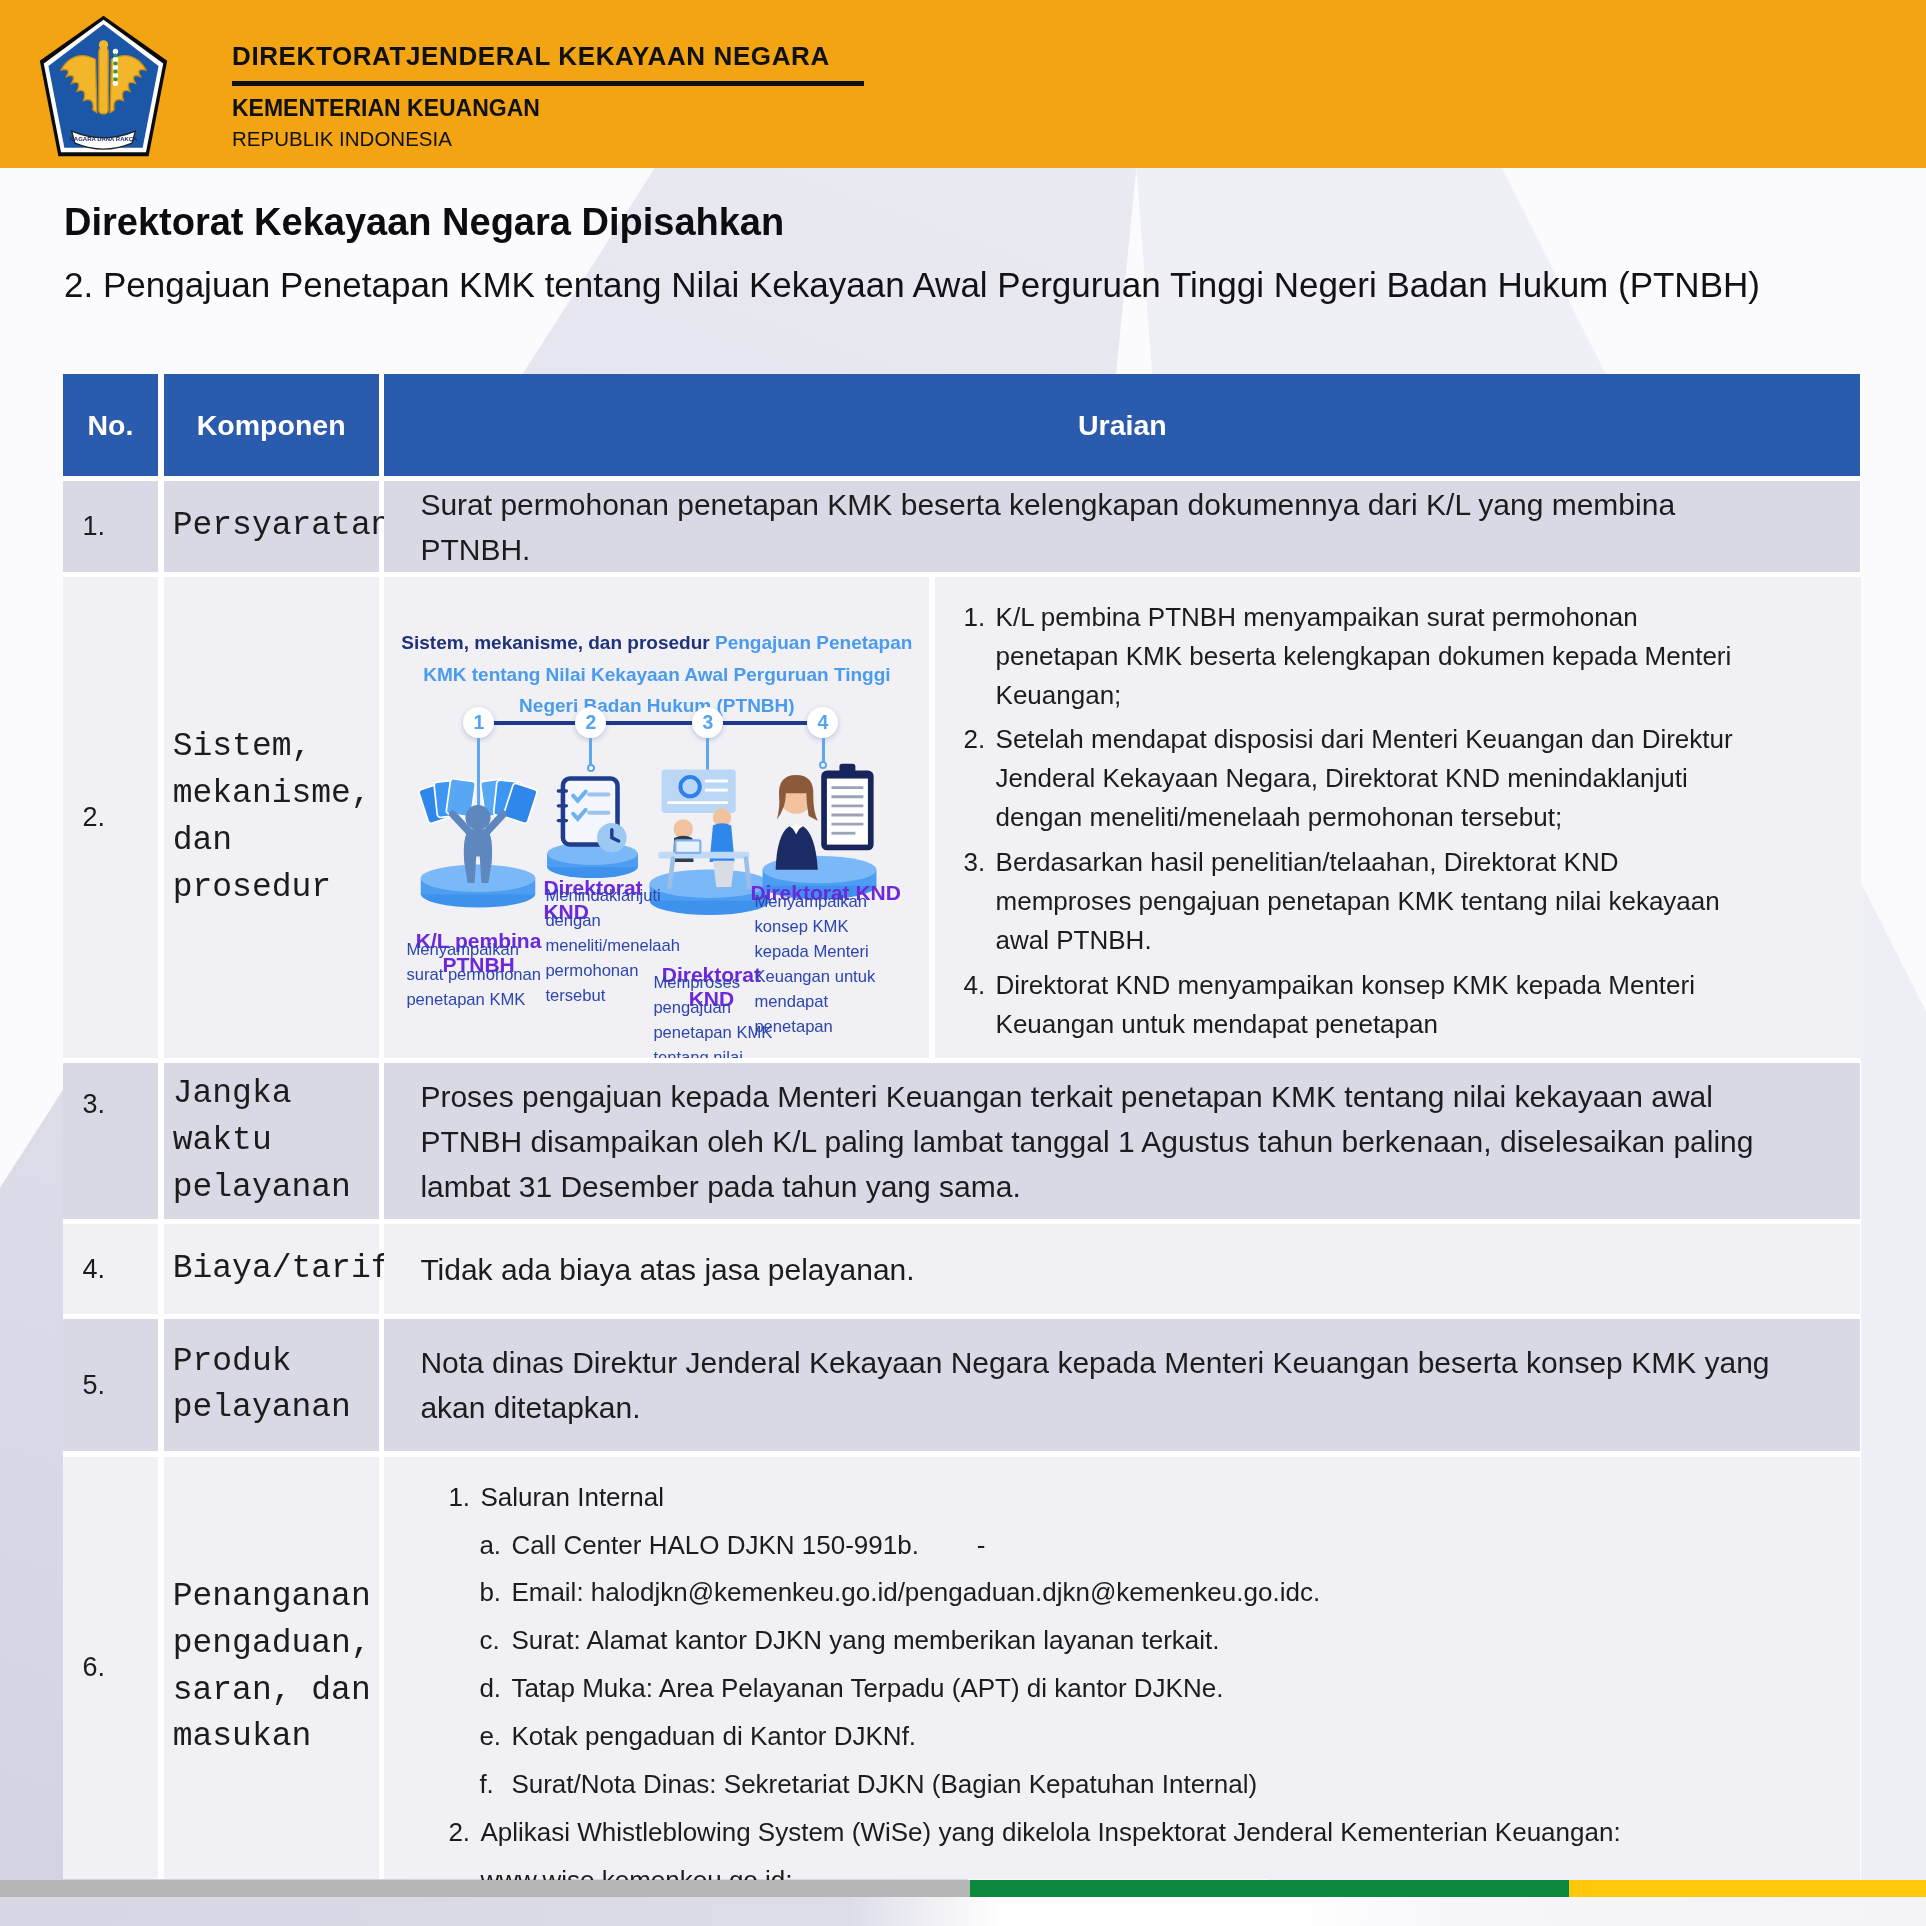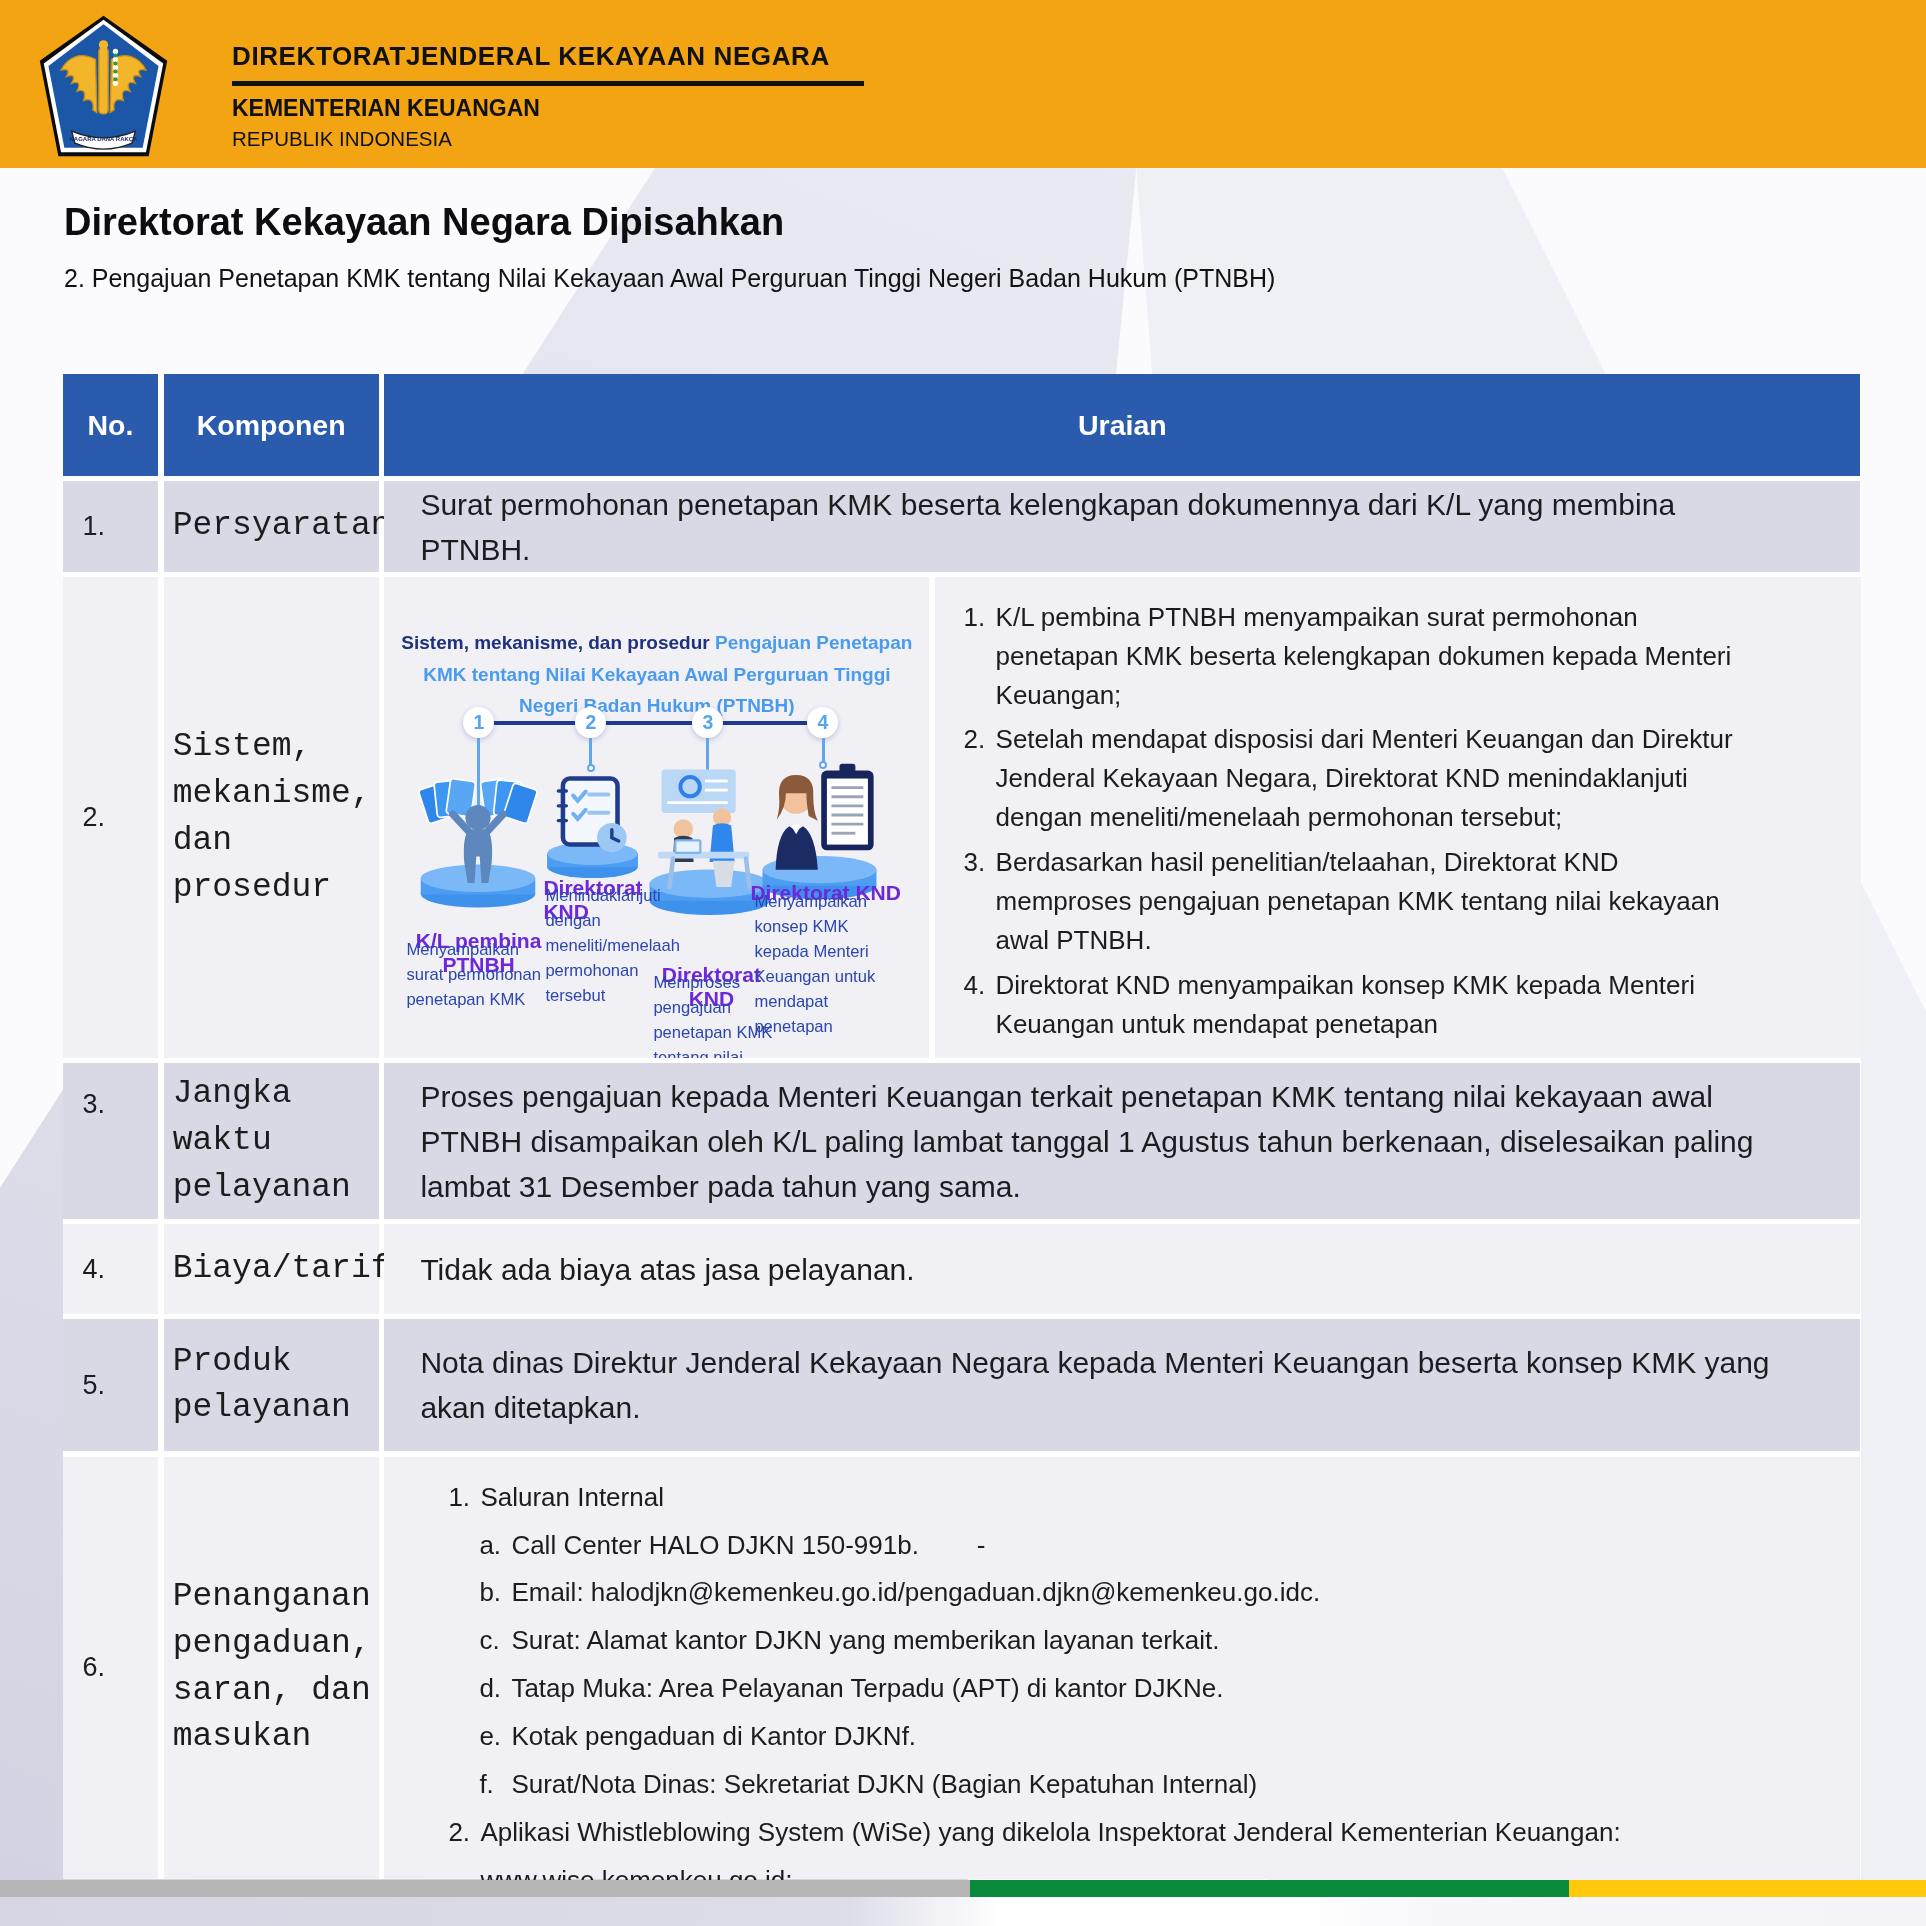--- a/index.html
+++ b/index.html
@@ -27,21 +27,21 @@
   }
   .logo{position:absolute;left:35px;top:12.6px;width:137px;height:146px;}
   .masthead-text{position:absolute;left:232px;top:41px;}
   .mh1{font-size:26px;font-weight:800;letter-spacing:0.6px;color:#111;
        display:inline-block;border-bottom:5.7px solid #111;padding-bottom:9px;padding-right:34px;}
   .mh2{font-size:23px;font-weight:700;color:#111;margin-top:9px;}
   .mh3{font-size:20.5px;font-weight:400;color:#111;margin-top:4.6px;}
   
   .heading{position:absolute;left:64px;top:201px;width:1701px;z-index:2;}
   .heading h1{margin:0;font-size:38px;font-weight:800;color:#0D0D0F;}
-  .heading p{margin:16px 0 16px 0;font-size:25px;font-weight:400;line-height:1.45;color:#121214;}
+  .heading p{margin:16px 0 16px 0;font-size:35px;font-weight:400;line-height:1.45;color:#121214;}
   
   .table{
     position:absolute;left:63px;top:374px;width:1798px;z-index:2;
     display:grid;background:#FFFFFF;
     grid-template-columns:95px 215px 1476px;
     grid-template-rows:102px 91px 481px 156px 90px 132px 422px;
     column-gap:5.7px;row-gap:5.1px;
   }
   .cell{display:flex;align-items:center;}
   .th{background:#2A5BAD;color:#FFF;font-size:28.5px;font-weight:700;justify-content:center;}

